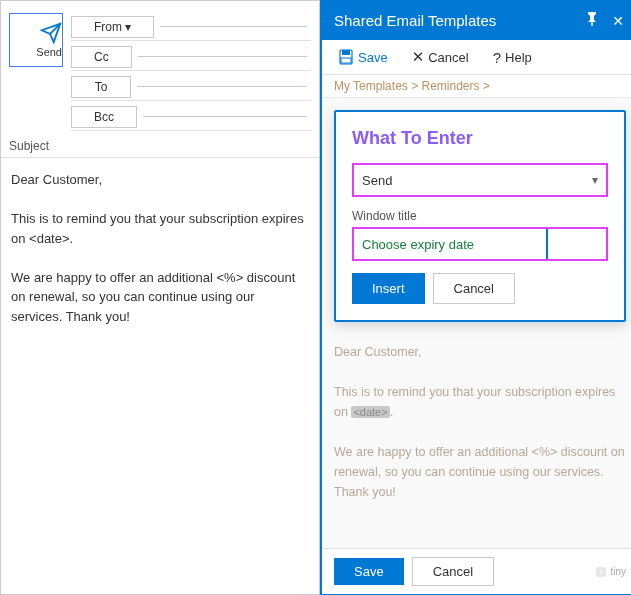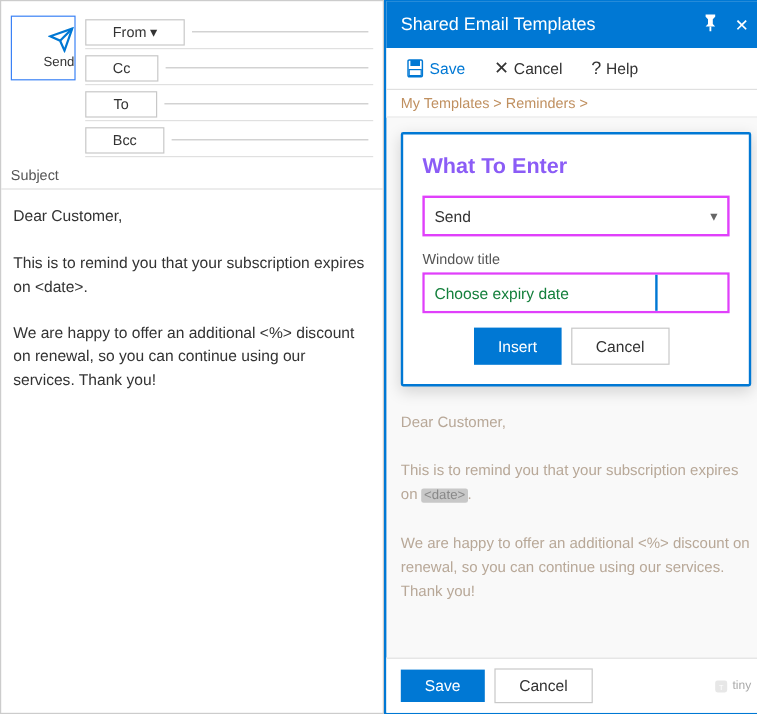--- a/index.html
+++ b/index.html
@@ -264,21 +264,20 @@
       width: 60px;
       border-left: 1px solid #ccc;
       border: none;
       border-left: 2px solid #0078d4;
       background: white;
     }
 
     .modal-buttons {
       display: flex;
       gap: 8px;
-      margin-left: 43px;
     }
 
     .btn-insert {
       background: #0078d4;
       color: white;
       border: none;
       padding: 7px 20px;
       font-size: 13px;
       cursor: pointer;
       font-weight: 500;

